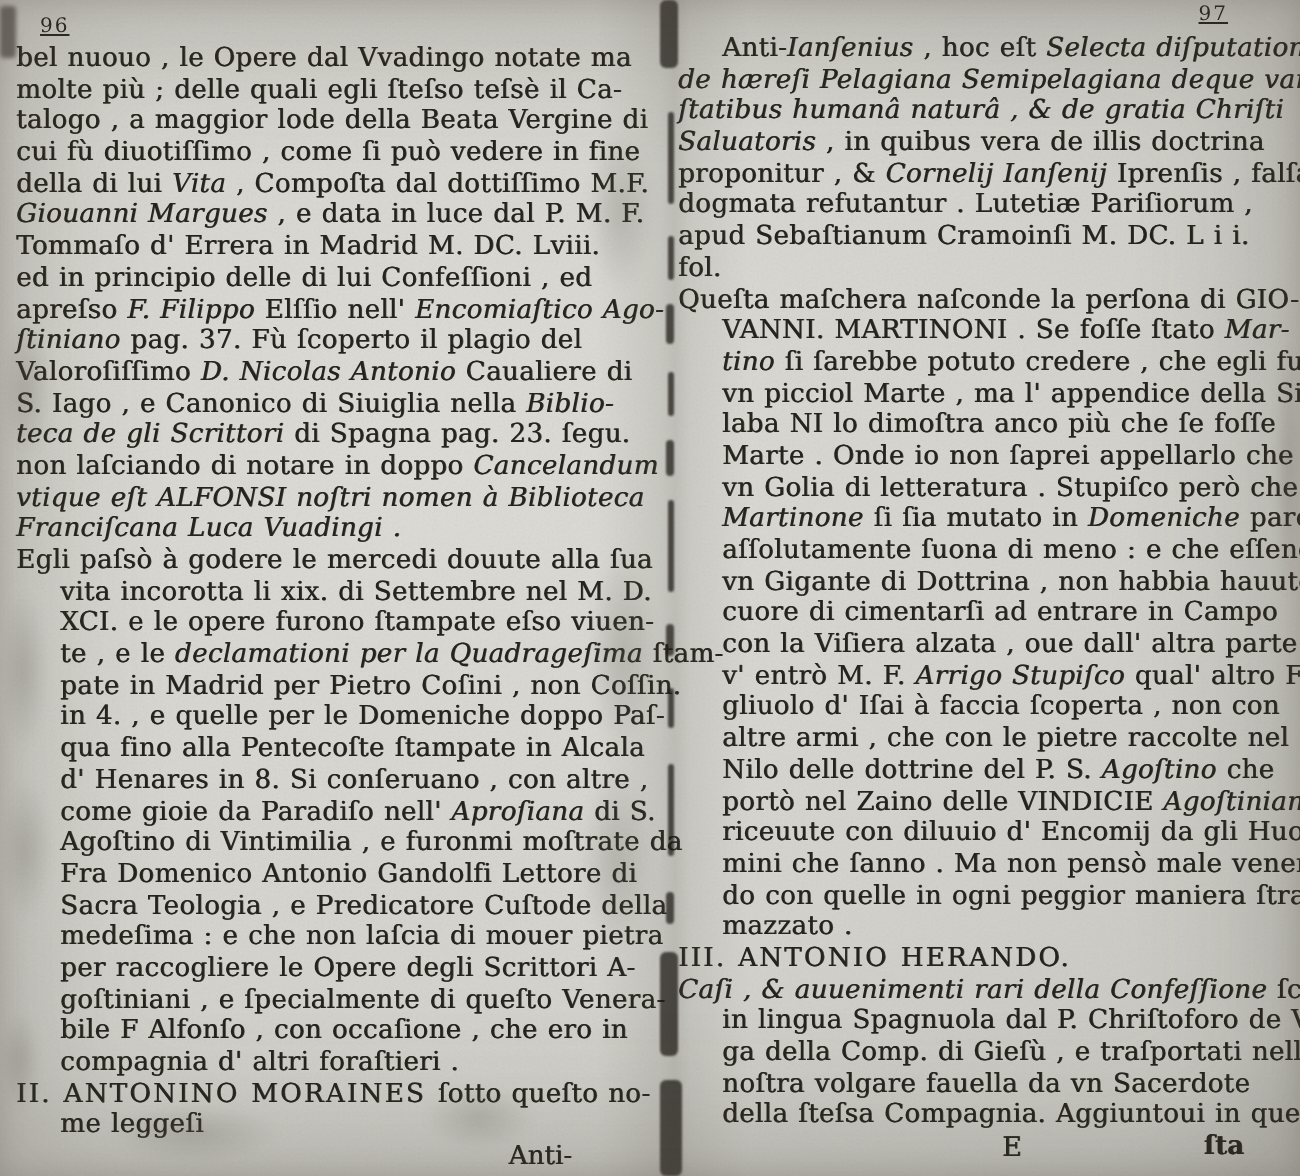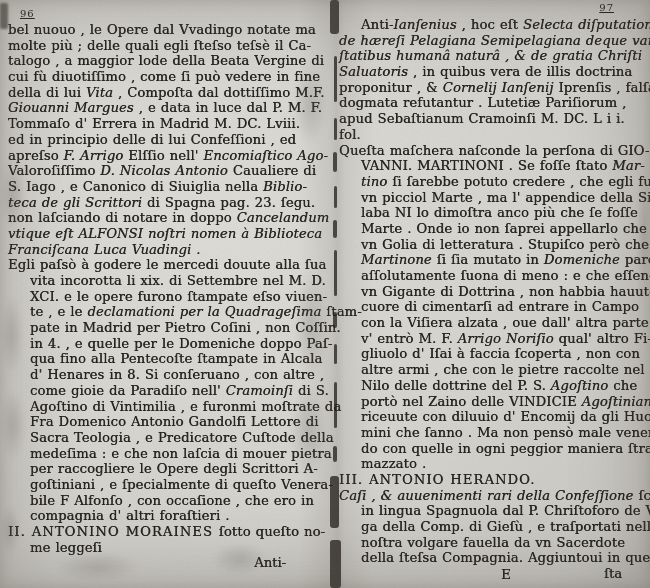--- a/index.html
+++ b/index.html
@@ -22,21 +22,21 @@
     text-shadow:0.35px 0 0 rgba(38,35,29,.8);
   }
   .ln.ind1{padding-left:22px;}
   .s-i{font-style:italic;}
   .s-h{letter-spacing:1.1px;}
   .catchrow{height:16px;line-height:16px;font-size:13.1px;text-align:right;padding-right:40px;
     text-shadow:0.35px 0 0 rgba(38,35,29,.8);}
   .sigrow{height:16px;line-height:16px;font-size:13.1px;position:relative;
     text-shadow:0.35px 0 0 rgba(38,35,29,.8);}
   .sigrow .sig{position:absolute;left:162px;font-size:13.5px;}
-  .sigrow .catch{position:absolute;right:26px;}
+  .sigrow .catch{position:absolute;right:26px;font-weight:bold;}
   
   .gutter-shade{position:absolute;left:298px;top:0;width:76px;height:588px;pointer-events:none;
     background:linear-gradient(90deg, rgba(90,85,75,0) 0%, rgba(90,85,75,.13) 42%, rgba(80,75,65,.18) 52%, rgba(90,85,75,.10) 62%, rgba(90,85,75,0) 100%);}
   .gutter i{position:absolute;background:rgba(28,24,19,.72);border-radius:3px;filter:blur(.6px);display:block;}
   
   .g{position:absolute;filter:blur(2.4px);opacity:.55;pointer-events:none;
     background:radial-gradient(ellipse, rgba(98,95,87,.45) 0%, rgba(98,95,87,0) 72%);}
   .mark{position:absolute;background:rgba(32,28,22,.55);filter:blur(1.1px);border-radius:2px;pointer-events:none;}
   .vig{position:absolute;inset:0;pointer-events:none;
     box-shadow:inset 0 0 70px 8px rgba(78,73,62,.30), inset 0 0 14px rgba(78,73,62,.22);}
@@ -51,36 +51,37 @@
     <div class="pagenum pn-left">96</div>
     <div>
         <div class="ln ind0"><span class="s-r">bel nuouo , le Opere dal Vvadingo notate ma</span></div>
         <div class="ln ind0"><span class="s-r">molte più ; delle quali egli ſteſso teſsè il Ca-</span></div>
         <div class="ln ind0"><span class="s-r">talogo , a maggior lode della Beata Vergine di</span></div>
         <div class="ln ind0"><span class="s-r">cui fù diuotiſſimo , come ſi può vedere in fine</span></div>
         <div class="ln ind0"><span class="s-r">della di lui </span><span class="s-i">Vita</span><span class="s-r"> , Compoſta dal dottiſſimo M.F.</span></div>
         <div class="ln ind0"><span class="s-i">Giouanni Margues</span><span class="s-r"> , e data in luce dal P. M. F.</span></div>
         <div class="ln ind0"><span class="s-r">Tommaſo d' Errera in Madrid M. DC. Lviii.</span></div>
         <div class="ln ind0"><span class="s-r">ed in principio delle di lui Confeſſioni , ed</span></div>
-        <div class="ln ind0"><span class="s-r">apreſso </span><span class="s-i">F. Arrigo</span><span class="s-r"> Elſſio nell' </span><span class="s-i">Encomiaſtico Ago-</span></div>
+        <div class="ln ind0"><span class="s-r">apreſso </span><span class="s-i">F. Filippo</span><span class="s-r"> Elſſio nell' </span><span class="s-i">Encomiaſtico Ago-</span></div>
+        <div class="ln ind0"><span class="s-i">ſtiniano</span><span class="s-r"> pag. 37. Fù ſcoperto il plagio del</span></div>
         <div class="ln ind0"><span class="s-r">Valoroſiſſimo </span><span class="s-i">D. Nicolas Antonio</span><span class="s-r"> Caualiere di</span></div>
         <div class="ln ind0"><span class="s-r">S. Iago , e Canonico di Siuiglia nella </span><span class="s-i">Biblio-</span></div>
         <div class="ln ind0"><span class="s-i">teca de gli Scrittori</span><span class="s-r"> di Spagna pag. 23. ſegu.</span></div>
         <div class="ln ind0"><span class="s-r">non laſciando di notare in doppo </span><span class="s-i">Cancelandum</span></div>
         <div class="ln ind0"><span class="s-i">vtique eſt ALFONSI noſtri nomen à Biblioteca</span></div>
         <div class="ln ind0"><span class="s-i">Franciſcana Luca Vuadingi .</span></div>
         <div class="ln ind0"><span class="s-r">Egli paſsò à godere le mercedi douute alla ſua</span></div>
         <div class="ln ind1"><span class="s-r">vita incorotta li xix. di Settembre nel M. D.</span></div>
         <div class="ln ind1"><span class="s-r">XCI. e le opere furono ſtampate eſso viuen-</span></div>
         <div class="ln ind1"><span class="s-r">te , e le </span><span class="s-i">declamationi per la Quadrageſima</span><span class="s-r"> ſtam-</span></div>
         <div class="ln ind1"><span class="s-r">pate in Madrid per Pietro Coſini , non Coſſin.</span></div>
         <div class="ln ind1"><span class="s-r">in 4. , e quelle per le Domeniche doppo Paſ-</span></div>
         <div class="ln ind1"><span class="s-r">qua fino alla Pentecoſte ſtampate in Alcala</span></div>
         <div class="ln ind1"><span class="s-r">d' Henares in 8. Si conſeruano , con altre ,</span></div>
-        <div class="ln ind1"><span class="s-r">come gioie da Paradiſo nell' </span><span class="s-i">Cramoinſi</span><span class="s-r"> di S.</span></div>
+        <div class="ln ind1"><span class="s-r">come gioie da Paradiſo nell' </span><span class="s-i">Aproſiana</span><span class="s-r"> di S.</span></div>
         <div class="ln ind1"><span class="s-r">Agoſtino di Vintimilia , e furonmi moſtrate da</span></div>
         <div class="ln ind1"><span class="s-r">Fra Domenico Antonio Gandolfi Lettore di</span></div>
         <div class="ln ind1"><span class="s-r">Sacra Teologia , e Predicatore Cuſtode della</span></div>
         <div class="ln ind1"><span class="s-r">medeſima : e che non laſcia di mouer pietra</span></div>
         <div class="ln ind1"><span class="s-r">per raccogliere le Opere degli Scrittori A-</span></div>
         <div class="ln ind1"><span class="s-r">goſtiniani , e ſpecialmente di queſto Venera-</span></div>
         <div class="ln ind1"><span class="s-r">bile F Alfonſo , con occaſione , che ero in</span></div>
         <div class="ln ind1"><span class="s-r">compagnia d' altri foraſtieri .</span></div>
         <div class="ln ind0"><span class="s-h">II. ANTONINO MORAINES </span><span class="s-r">ſotto queſto no-</span></div>
         <div class="ln ind1"><span class="s-r">me leggeſi</span></div>
@@ -104,21 +105,21 @@
         <div class="ln ind1"><span class="s-i">tino</span><span class="s-r"> ſi ſarebbe potuto credere , che egli fuſſe</span></div>
         <div class="ln ind1"><span class="s-r">vn picciol Marte , ma l' appendice della Sil-</span></div>
         <div class="ln ind1"><span class="s-r">laba NI lo dimoſtra anco più che ſe foſſe</span></div>
         <div class="ln ind1"><span class="s-r">Marte . Onde io non ſaprei appellarlo che</span></div>
         <div class="ln ind1"><span class="s-r">vn Golia di letteratura . Stupiſco però che vn</span></div>
         <div class="ln ind1"><span class="s-i">Martinone</span><span class="s-r"> ſi ſia mutato in </span><span class="s-i">Domeniche</span><span class="s-r"> parola che</span></div>
         <div class="ln ind1"><span class="s-r">aſſolutamente ſuona di meno : e che eſſendo</span></div>
         <div class="ln ind1"><span class="s-r">vn Gigante di Dottrina , non habbia hauuto</span></div>
         <div class="ln ind1"><span class="s-r">cuore di cimentarſi ad entrare in Campo</span></div>
         <div class="ln ind1"><span class="s-r">con la Viſiera alzata , oue dall' altra parte</span></div>
-        <div class="ln ind1"><span class="s-r">v' entrò M. F. </span><span class="s-i">Arrigo Noriſio</span><span class="s-r"> qual' altro Fi-</span></div>
+        <div class="ln ind1"><span class="s-r">v' entrò M. F. </span><span class="s-i">Arrigo Stupiſco</span><span class="s-r"> qual' altro Fi-</span></div>
         <div class="ln ind1"><span class="s-r">gliuolo d' Iſai à faccia ſcoperta , non con</span></div>
         <div class="ln ind1"><span class="s-r">altre armi , che con le pietre raccolte nel</span></div>
         <div class="ln ind1"><span class="s-r">Nilo delle dottrine del P. S. </span><span class="s-i">Agoſtino</span><span class="s-r"> che</span></div>
         <div class="ln ind1"><span class="s-r">portò nel Zaino delle VINDICIE </span><span class="s-i">Agoſtiniane</span></div>
         <div class="ln ind1"><span class="s-r">riceuute con diluuio d' Encomij da gli Huo-</span></div>
         <div class="ln ind1"><span class="s-r">mini che ſanno . Ma non pensò male venen-</span></div>
         <div class="ln ind1"><span class="s-r">do con quelle in ogni peggior maniera ſtra-</span></div>
         <div class="ln ind1"><span class="s-r">mazzato .</span></div>
         <div class="ln ind0"><span class="s-h">III. ANTONIO HERANDO.</span></div>
         <div class="ln ind0"><span class="s-i">Caſi , &amp; auuenimenti rari della Confeſſione</span><span class="s-r"> ſcritti</span></div>

